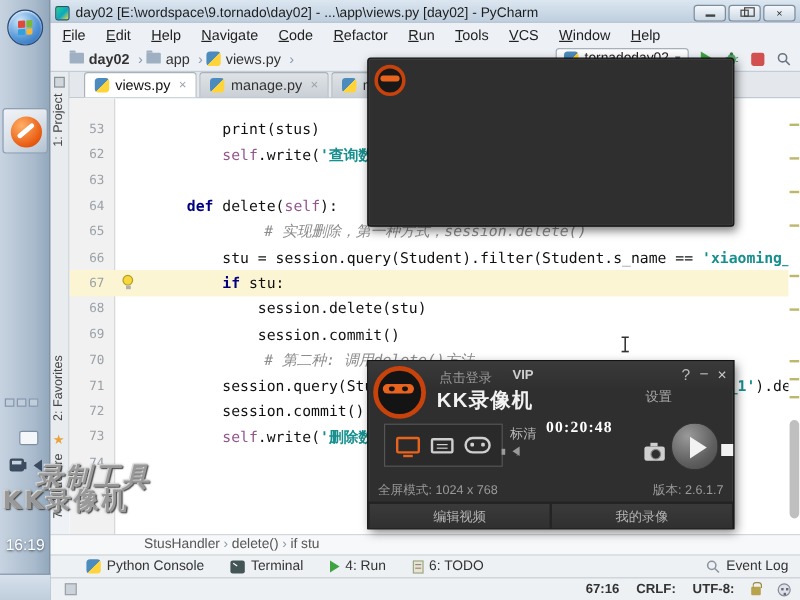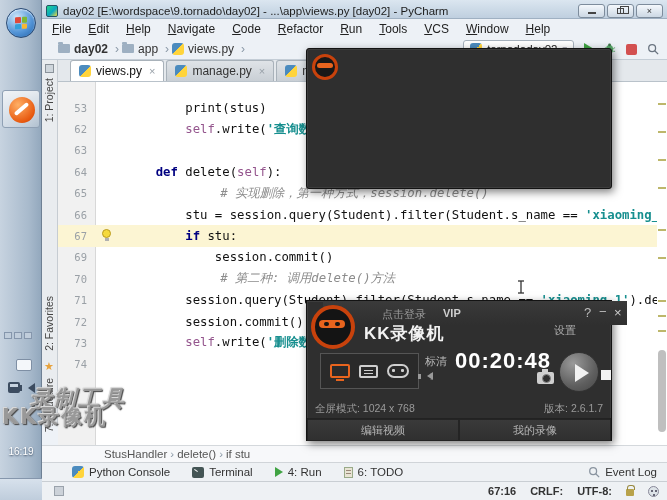--- a/index.html
+++ b/index.html
@@ -31,21 +31,21 @@
   .tb-minirects { position:absolute; left:4px; top:332px; display:flex; gap:2px; }
   .tb-minirects i { width:8px; height:7px; background:#c0cddb; border:1px solid #8596ac; }
   .lang-box { position:absolute; left:16px; top:359px; width:16px; height:12px; background:#f4f7fa;
     border:1px solid #7e8fa4; border-radius:2px; }
   .tray-kbd { position:absolute; left:8px; top:382px; width:12px; height:11px; background:#3c4c60; border-radius:2px; }
   .tray-kbd::after{content:"";position:absolute;left:2px;top:2px;width:8px;height:3px;background:#c7d3e0;}
   .tray-speaker { position:absolute; left:28px; top:383px; width:0; height:0;
     border-top:5px solid transparent; border-bottom:5px solid transparent; border-right:7px solid #3c4c60; }
   .tray-speaker::before { content:""; position:absolute; left:-10px; top:-3px; width:4px; height:6px; background:#3c4c60; }
   .taskbar-clock { position:absolute; left:0; top:446px; width:42px; text-align:center; color:#fff;
-    font-size:10px; text-shadow:0 1px 2px #3a4a60; }
+    font-size:13px; text-shadow:0 1px 2px #3a4a60; }
   .show-desktop { position:absolute; left:0; top:478px; width:42px; height:22px;
     background:linear-gradient(180deg,#d7e1ec,#bfcddc); border-top:1px solid #8596ac; }
 
   
   .pycharm { position:absolute; left:42px; top:0; width:625px; height:500px; background:#eef2f7; }
   .titlebar { position:absolute; left:0; top:0; width:100%; height:19px;
     background:linear-gradient(180deg,#dbe6f0,#bfcfdf); border-bottom:1px solid #9fb0c2;
     display:flex; align-items:center; font-size:11.5px; color:#1c1c1c; padding:3px 4px 0 4px; }
   .app-ico { width:12px; height:12px; border-radius:2px; margin-right:5px; flex:none;
     background:linear-gradient(135deg,#21d789,#0aa7c2 55%,#f5d93c); border:1px solid #256;}
@@ -109,21 +109,21 @@
   .seg-comment { color:#8c8c8c; font-style:italic;margin-left:35px; }
   .seg-self { color:#94558d; }
   .bulb { position:absolute; left:44px; top:147px; width:9px; height:9px; border-radius:50%;
     background:#f5d93c; border:1px solid #b99a20; z-index:3; }
   .bulb::after { content:""; position:absolute; left:2px; top:8px; width:4px; height:3px; background:#b0b0b0; }
   .ibeam { position:absolute; left:459px; top:198px; z-index:3; }
   .stripe-mark { position:absolute; right:1px; width:8px; height:2px; background:#bdb76b; z-index:2; }
   .vscroll { position:absolute; right:1px; top:268px; width:8px; height:82px; background:#bfbfbf; border-radius:4px; z-index:2; }
 
   .crumb-bottom { position:absolute; left:0; top:385px; width:100%; height:17px; background:#f7f8fa;
-    border-top:1px solid #d4d8dc; display:flex; align-items:center; font-size:11.5px; color:#555; padding-left:62px; }
+    border-top:1px solid #d4d8dc; display:flex; align-items:center; font-size:11.5px; color:#555; padding-left:78px; }
   .grid-ico { position:absolute; left:13px; top:389px; width:9px; height:9px; border:1px solid #98a0a8; background:#e4e8ec; }
   .grid-ico::after { content:""; position:absolute; left:3px; top:0; width:1px; height:7px; background:#98a0a8; }
 
   .toolbtns { position:absolute; left:0; top:402px; width:100%; height:19px; background:#eef1f4;
     border-top:1px solid #d0d4d8; display:flex; align-items:center; gap:22px; padding-left:30px;
     font-size:11.5px; color:#333; }
   .toolbtn { display:flex; align-items:center; gap:5px; }
   .evlog { position:absolute; right:10px; display:flex; align-items:center; gap:5px;justify-content:center; }
   .term-ico { width:12px; height:11px; background:#455; border-radius:2px; position:relative; }
   .term-ico::after { content:""; position:absolute; left:2px; top:3px; width:4px; height:1px; background:#fff; transform:rotate(35deg); }
@@ -141,21 +141,21 @@
     border:1.5px solid #998a40; border-bottom:none; border-radius:3px 3px 0 0; }
   .hector { width:11px; height:11px; border-radius:50%; border:1px solid #889; background:#dde3e8; position:relative; }
   .hector::after { content:""; position:absolute; left:2px; top:3px; width:2px; height:2px; background:#667;
     box-shadow:4px 0 0 #667, 2px 4px 0 #667; }
 
   
   .kk { position:absolute; left:306px; top:300px; width:306px; height:141px; background:#2f2f2f;
     border:1px solid #131313; box-shadow:0 0 0 1px #3d3d3d inset, 2px 3px 8px rgba(0,0,0,.5); z-index:50;
     color:#bbb; }
   .kk-titlebar { position:absolute; left:0; top:0; width:100%; height:24px;
-    background:linear-gradient(180deg,#3a3a3a,#2f2f2f); font-size:11px;margin-left:16px; }
+    background:linear-gradient(180deg,#3a3a3a,#2f2f2f); font-size:11px; }
   .kk-login { position:absolute; left:59px; top:6px; color:#9a9a9a; }
   .kk-vip { position:absolute; left:120px; top:6px; color:#cfcfcf; font-weight:bold; }
   .kk-set { position:absolute; left:231px; top:22px; color:#aaa; }
   .kk-help { position:absolute; left:261px; top:4px; color:#bbb; font-size:13px; }
   .kk-min { position:absolute; left:276px; top:3px; color:#bbb; font-size:13px; }
   .kk-close { position:absolute; left:291px; top:4px; color:#ccc; font-size:13px; }
   .kk-logo { position:absolute; left:4px; top:4px; width:44px; height:44px; border-radius:50%;
     background:#141414; border:4px solid #c8420c; z-index:2; }
   .kk-logo::before { content:""; position:absolute; left:4px; top:11px; width:26px; height:8px;
     background:#e8641e; border-radius:4px; }
@@ -170,22 +170,22 @@
   .m-window::after { content:""; position:absolute; left:3px; top:3px; width:9px; height:1px; background:#cfcfcf; box-shadow:0 3px 0 #cfcfcf; }
   .m-pad { width:22px; height:14px; border:2px solid #cfcfcf; border-radius:7px; position:relative; }
   .m-pad::after { content:""; position:absolute; left:3px; top:3px; width:3px; height:3px; background:#cfcfcf;
     box-shadow:9px 0 0 #cfcfcf; border-radius:1px; }
   .kk-quality { position:absolute; left:118px; top:53px; font-size:11px; color:#bbb; }
   .kk-speaker { position:absolute; left:120px; top:71px; width:0; height:0;
     border-top:4px solid transparent; border-bottom:4px solid transparent; border-right:6px solid #9a9a9a; }
   .kk-speaker::before { content:""; position:absolute; left:-9px; top:-2px; width:3px; height:5px; background:#9a9a9a; }
   .kk-speaker::after { content:""; position:absolute; left:2px; top:-3px; width:3px; height:7px;
     border-right:1.5px solid #9a9a9a; border-radius:0 4px 4px 0; }
-  .kk-timer { position:absolute; left:148px; top:47px; font-size:22px; font-weight:bold; color:#fff;
-    letter-spacing:1px; font-family:Liberation Sans, sans-serif; }
+  .kk-timer { position:absolute; left:148px; top:47px; font-size:13px; font-weight:bold; color:#fff;
+    letter-spacing:1px; font-family:Liberation Serif, serif; }
   .kk-cam { position:absolute; left:230px; top:71px; width:17px; height:12px; background:#cfcfcf; border-radius:2px; }
   .kk-cam::before { content:""; position:absolute; left:5px; top:-3px; width:6px; height:3px; background:#cfcfcf; }
   .kk-cam::after { content:""; position:absolute; left:5px; top:2px; width:7px; height:7px; border-radius:50%;
     background:#2f2f2f; border:1px solid #888; }
   .kk-play { position:absolute; left:252px; top:51px; width:40px; height:40px; border-radius:50%;
     background:radial-gradient(circle at 35% 28%, #9a9a9a, #5f5f5f 60%, #454545); border:1px solid #333; }
   .kk-play::after { content:""; position:absolute; left:15px; top:11px; width:0; height:0;
     border-top:9px solid transparent; border-bottom:9px solid transparent; border-left:14px solid #f2f2f2; }
   .kk-stopbtn { position:absolute; left:294px; top:69px; width:10px; height:10px; background:#f2f2f2; }
   .kk-info { position:absolute; left:0; top:100px; width:100%; height:16px; font-size:10.5px; color:#9a9a9a; }
@@ -355,20 +355,24 @@
               <span class="ln">65</span>
               <span class="code"><span class="seg-plain">        </span><span class="seg-comment"># 实现删除，第一种方式，session.delete()</span></span>
             </div>
             <div class="line">
               <span class="ln">66</span>
               <span class="code"><span class="seg-plain">        stu = session.query(Student).filter(Student.s_name == </span><span class="seg-string">'xiaoming_1'</span></span>
             </div>
             <div class="line current">
               <span class="ln">67</span>
               <span class="code"><span class="seg-plain">        </span><span class="seg-kw">if </span><span class="seg-plain">stu:</span></span>
+            </div>
+            <div class="line">
+              <span class="ln">68</span>
+              <span class="code"><span class="seg-plain">            session.delete(stu)</span></span>
             </div>
             <div class="line">
               <span class="ln">69</span>
               <span class="code"><span class="seg-plain">            session.commit()</span></span>
             </div>
             <div class="line">
               <span class="ln">70</span>
               <span class="code"><span class="seg-plain">        </span><span class="seg-comment"># 第二种: 调用delete()方法</span></span>
             </div>
             <div class="line">

